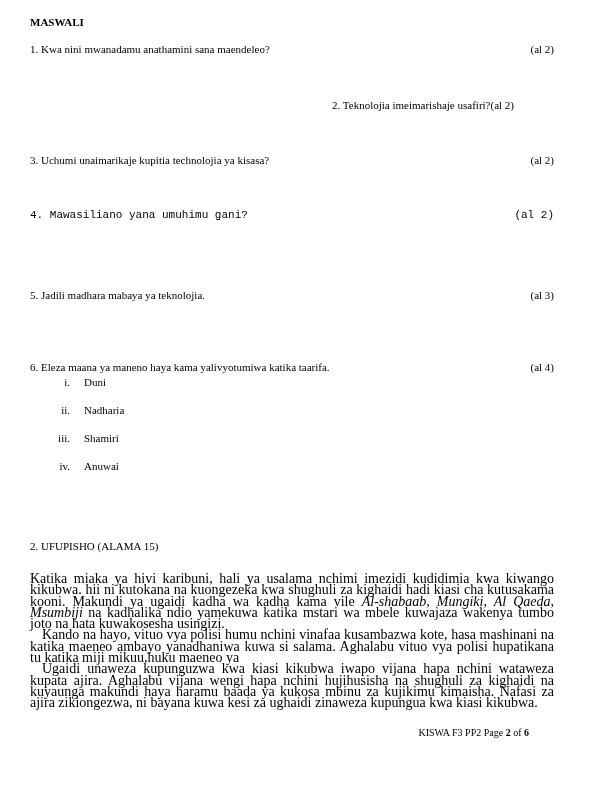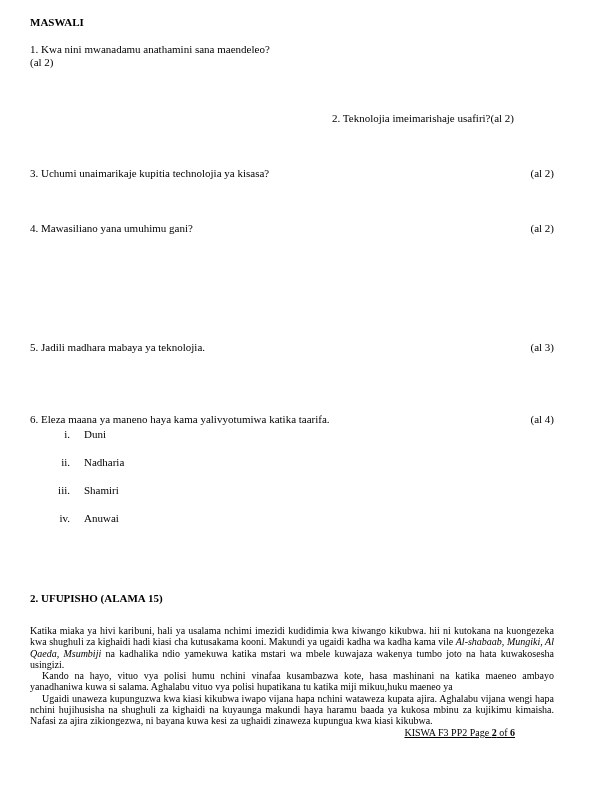--- a/index.html
+++ b/index.html
@@ -26,62 +26,61 @@
     margin-bottom: 14px;
   }
   .q-row {
     display: flex;
     justify-content: space-between;
     align-items: baseline;
     font-size: 11px;
     line-height: 13px;
   }
   .q-row .q-marks { white-space: nowrap; }
-  .q1 { margin-bottom: 43px; flex-direction: column; }
+  .q1 { margin-bottom: 43px; }
   .q2 { margin-bottom: 42px; justify-content: flex-end; }
   .q2 .q-marks { margin-right: 40px; }
   .q3 { margin-bottom: 42px; text-align: center; }
-  .q4 { margin-bottom: 106px; }
+  .q4 { margin-bottom: 67px; font-family: Liberation Mono, monospace; }
   .q5 { margin-bottom: 59px; gap: 40px; }
   .q6 { margin-bottom: 2px; }
   .vocab-list { margin-bottom: 67px; }
   .vocab-row {
     display: flex;
     font-size: 11px;
     line-height: 13px;
     margin-bottom: 15px;
   }
   .vocab-row:last-child { margin-bottom: 0; align-items: flex-end; }
   .vocab-num {
     width: 18px;
     margin-left: 22px;
     text-align: right;
   }
   .vocab-word { margin-left: 14px; }
   .section2-heading {
     font-size: 11px;
-    font-weight: bold;
+    font-weight: normal;
     line-height: 13px;
     margin-bottom: 20px;
   }
   .passage {
-    font-size: 10px;
+    font-size: 14px;
     line-height: 11.3px;
     text-align: justify;
   }
   .passage p { margin: 0; }
   .passage p.indented { text-indent: 12px; }
   .italic { font-style: italic; }
   .page-footer {
     position: absolute;
     top: 727px;
-    right: 69px;
+    right: 55px;
     font-size: 10px;
     line-height: 12px;
-    text-decoration: underline;
   }
   .page-footer b { font-weight: bold; }
 </style>
 </head>
 <body>
 
 <div class="page">
 
   <div class="doc-heading">MASWALI</div>
 

